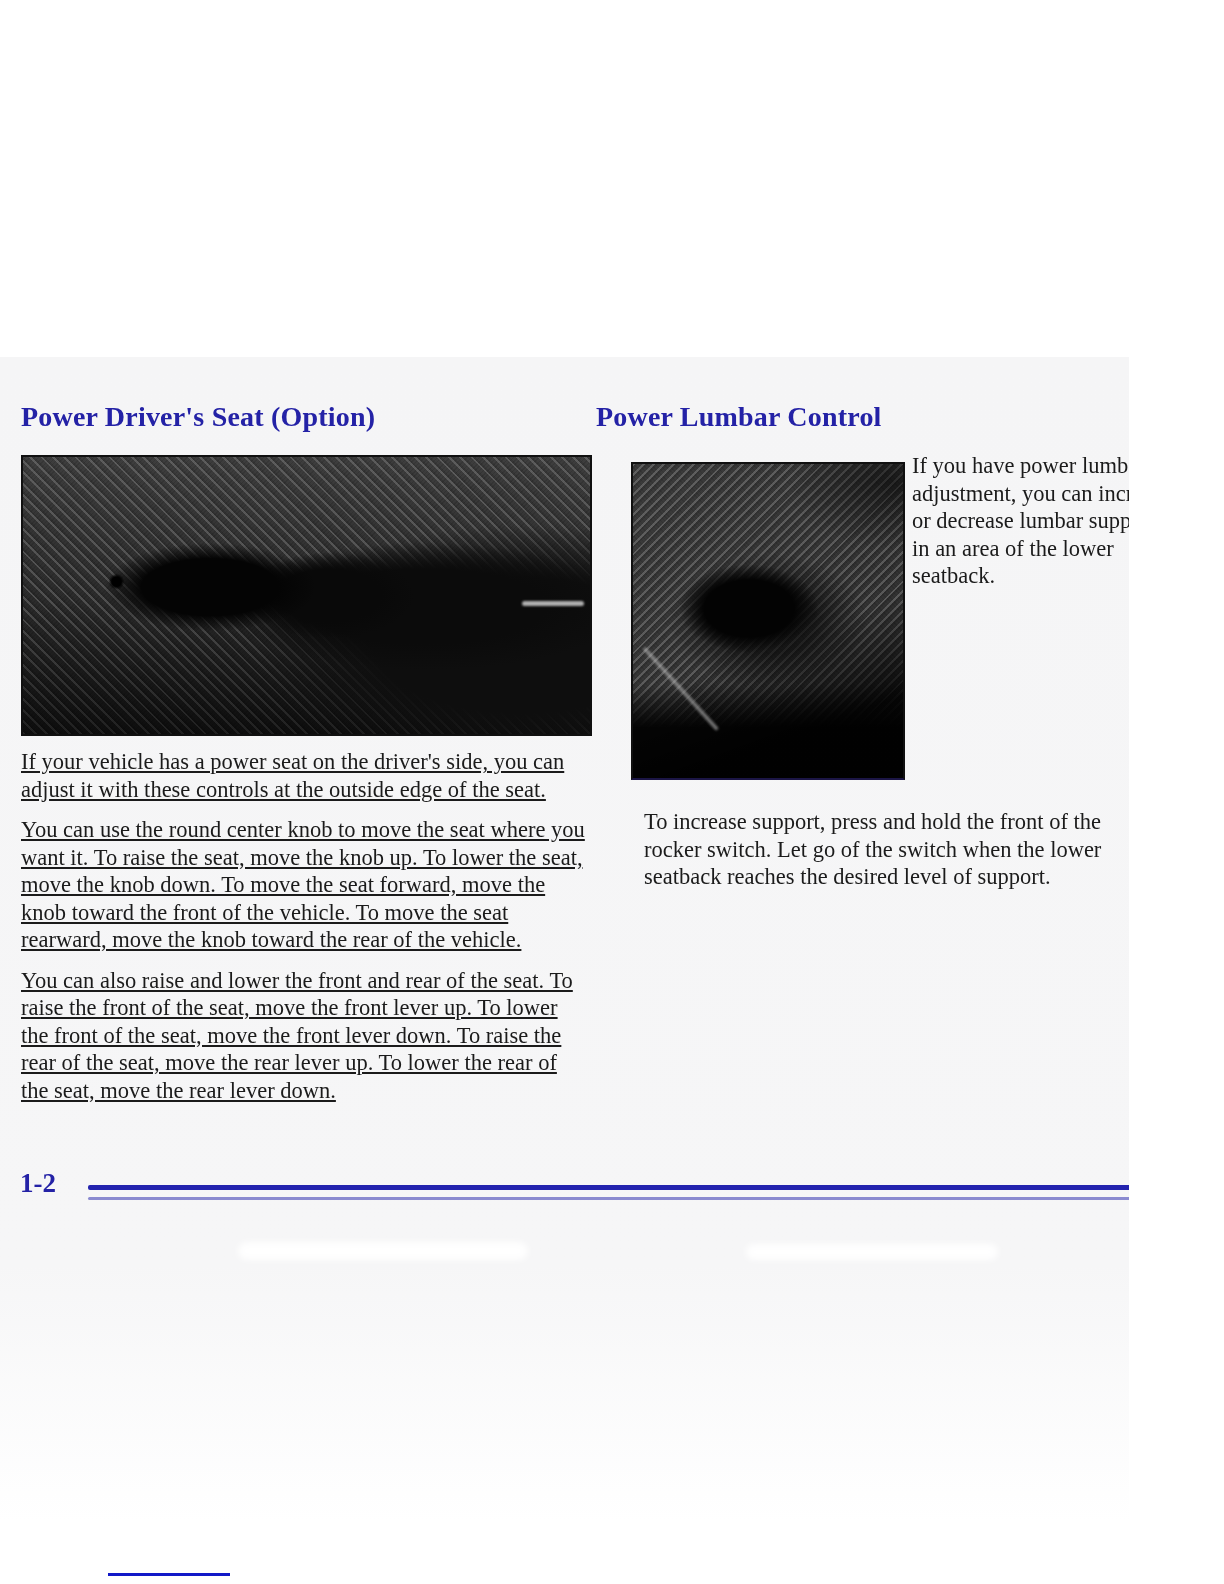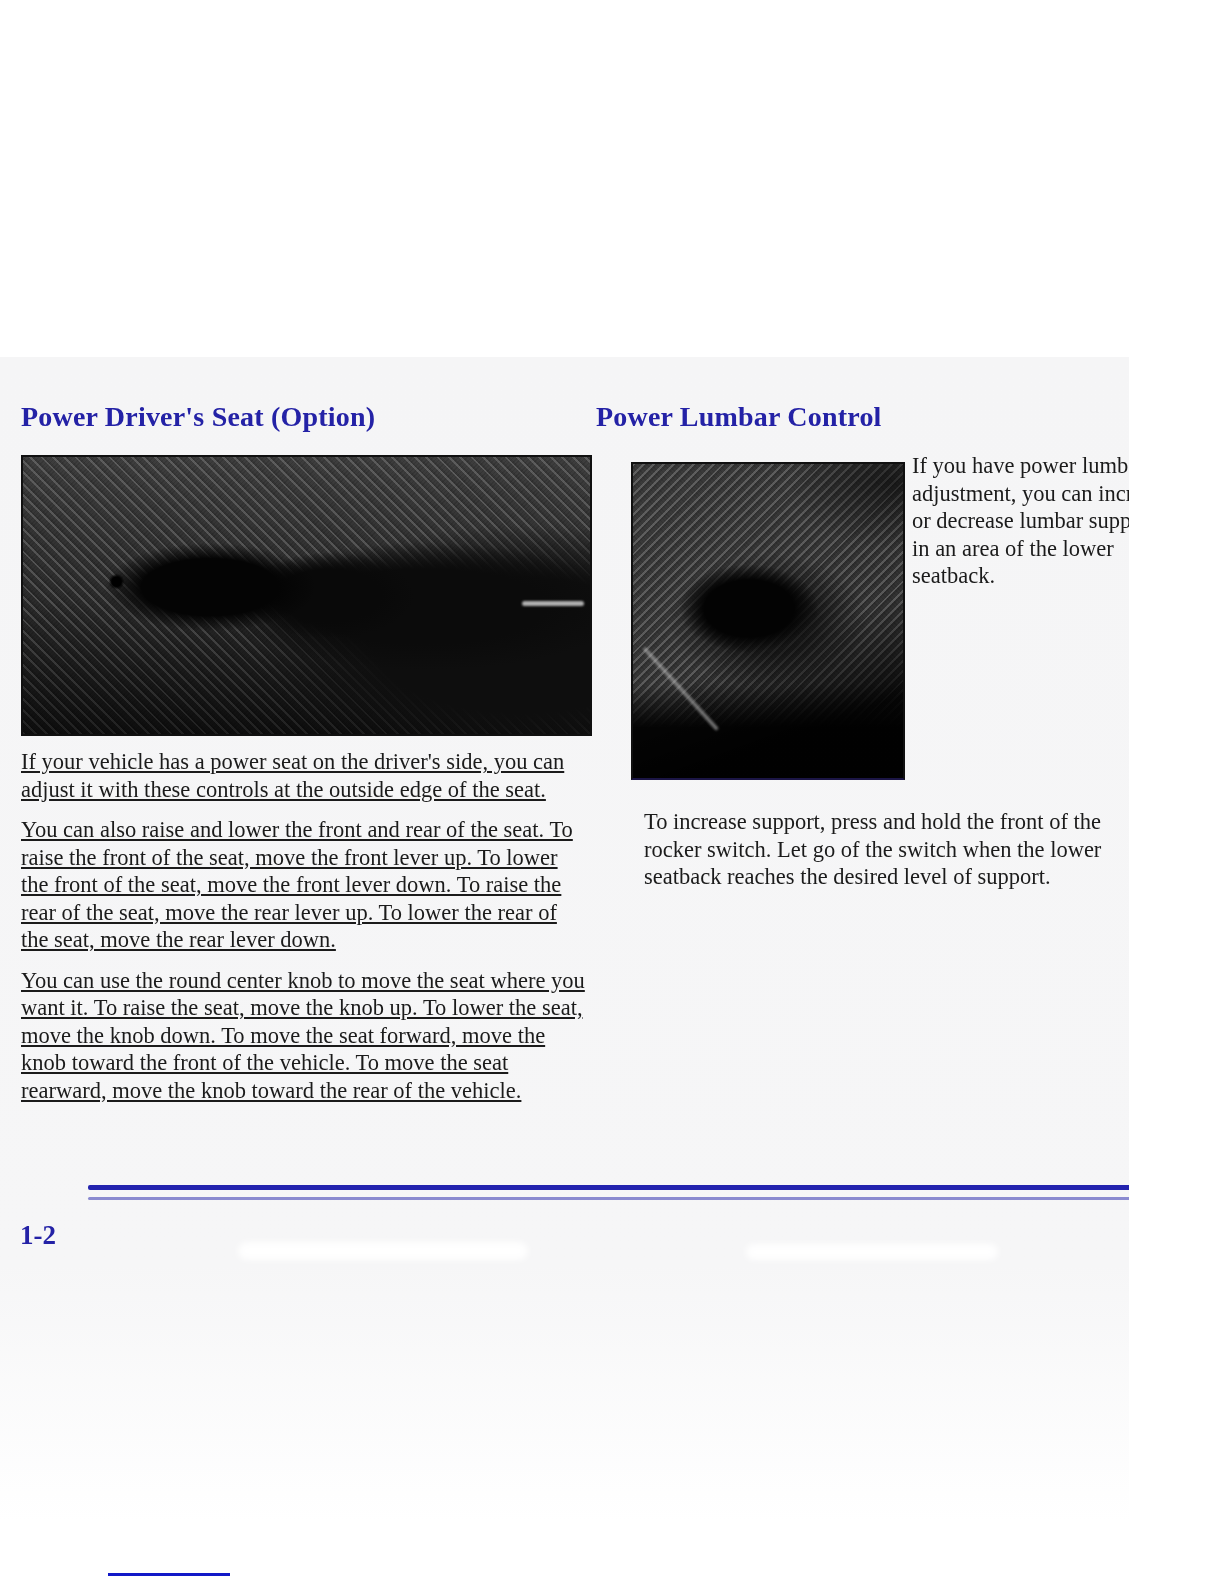--- a/index.html
+++ b/index.html
@@ -92,21 +92,21 @@
     font-size: 22.5px;
     line-height: 27.5px;
   }
   .body-text p { margin: 0 8px 13px 0; }
   .col-left-text  { left: 21px;  top: 748px; width: 574px; text-decoration: underline; }
   .intro-text     { left: 912px; top: 452px; width: 268px; }
   .col-right-text { left: 644px; top: 808px; width: 514px; }
 
   .page-number {
     position: absolute;
-    left: 20px; top: 1220px;
+    left: 20px; top: 1168px;
     font-size: 27px;
     font-weight: bold;
     color: #2422a6;
   }
   .rule { position: absolute; left: 88px; width: 1114px; }
   .rule-thick { top: 1185px; height: 5px; background: #2323ae; border-radius: 2px; }
   .rule-thin  { top: 1197px; height: 3px; background: #8a8ad0; border-radius: 2px; }
 
   .bottom-left-line {
     position: absolute;
@@ -135,22 +135,22 @@
   <div class="photo photo-right">
     <div class="photo-streak streak-right"></div>
   </div>
 
   <div class="body-text intro-text">
     <p>If you have power lumbar adjustment, you can increase or decrease lumbar support in an area of the lower seatback.</p>
   </div>
 
   <div class="body-text col-left-text">
     <p>If your vehicle has a power seat on the driver's side, you can adjust it with these controls at the outside edge of the seat.</p>
+    <p>You can use the round center knob to move the seat where you want it. To raise the seat, move the knob up. To lower the seat, move the knob down. To move the seat forward, move the knob toward the front of the vehicle. To move the seat rearward, move the knob toward the rear of the vehicle.</p>
     <p>You can also raise and lower the front and rear of the seat. To raise the front of the seat, move the front lever up. To lower the front of the seat, move the front lever down. To raise the rear of the seat, move the rear lever up. To lower the rear of the seat, move the rear lever down.</p>
-    <p>You can use the round center knob to move the seat where you want it. To raise the seat, move the knob up. To lower the seat, move the knob down. To move the seat forward, move the knob toward the front of the vehicle. To move the seat rearward, move the knob toward the rear of the vehicle.</p>
   </div>
 
   <div class="body-text col-right-text">
     <p>To increase support, press and hold the front of the rocker switch. Let go of the switch when the lower seatback reaches the desired level of support.</p>
   </div>
 
   <span class="page-number">1-2</span>
 
   <div class="rule rule-thick"></div>
   <div class="rule rule-thin"></div>

